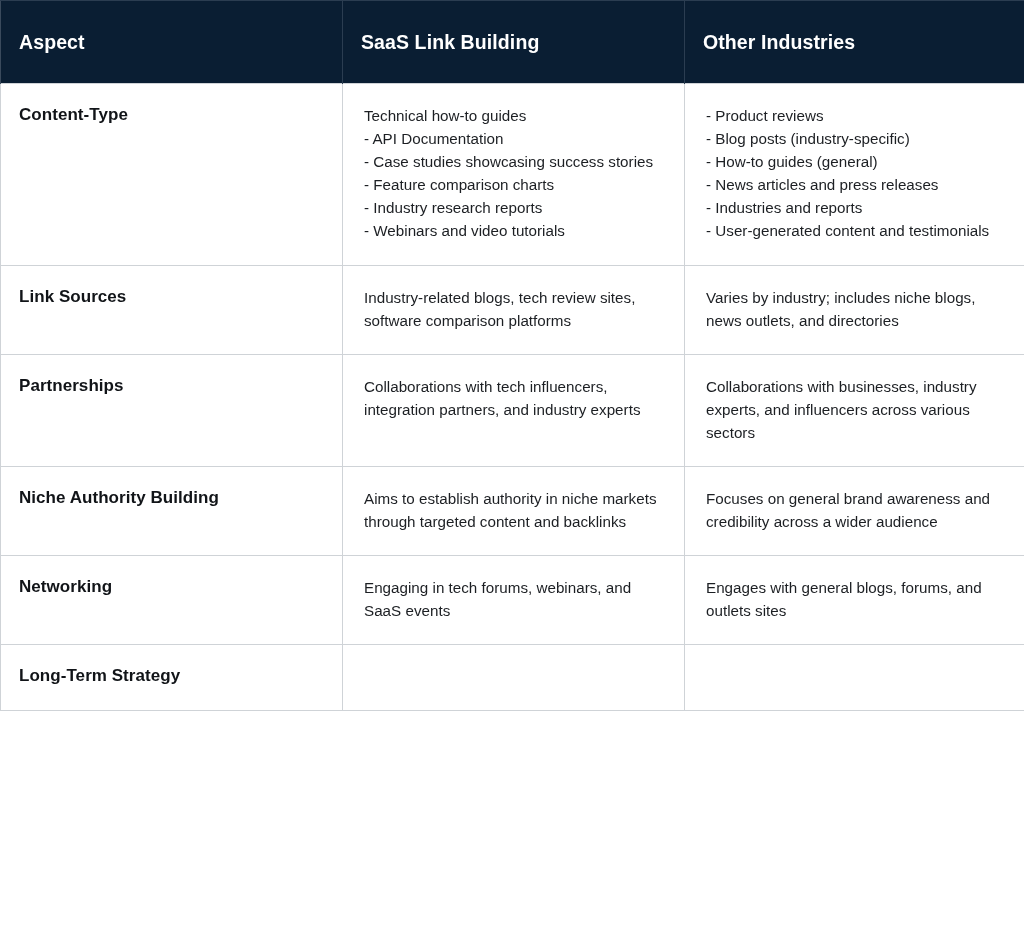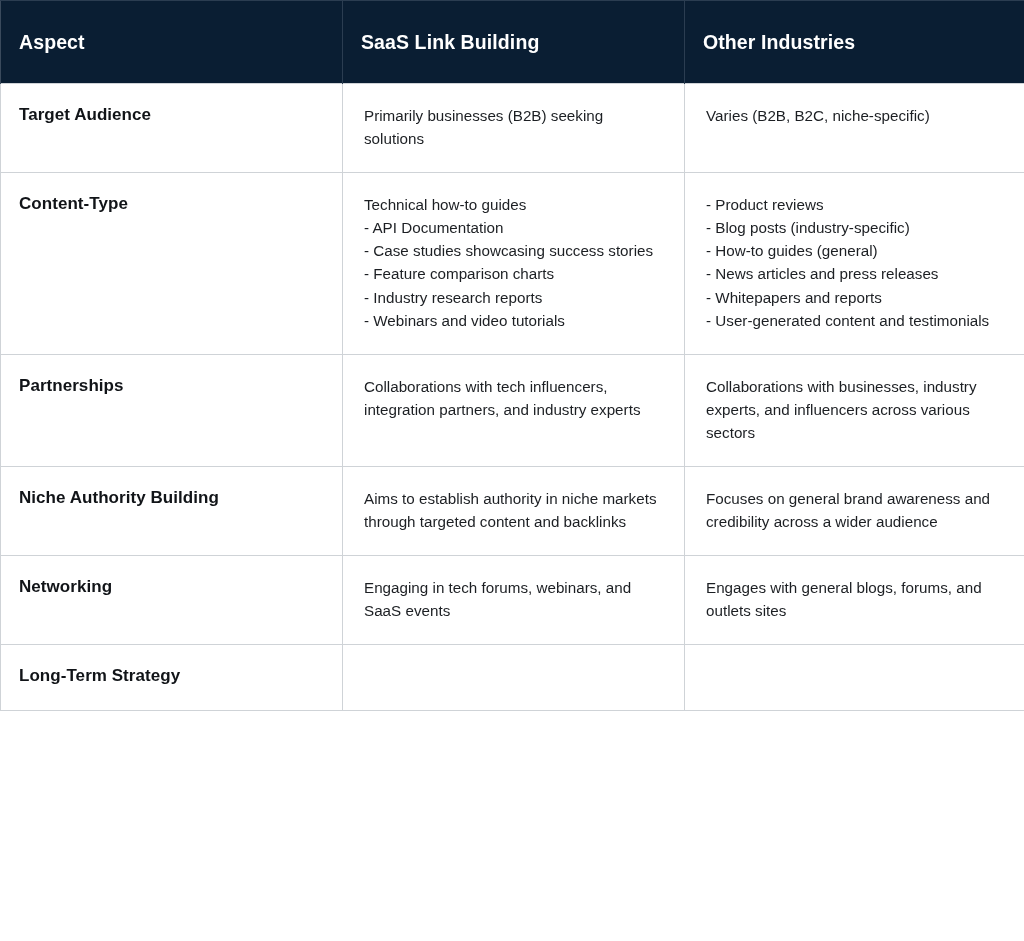--- a/index.html
+++ b/index.html
@@ -95,45 +95,45 @@
     </colgroup>
     <thead>
       <tr class="header-row">
         <th class="header-cell">Aspect</th>
         <th class="header-cell">SaaS Link Building</th>
         <th class="header-cell">Other Industries</th>
       </tr>
     </thead>
     <tbody>
         <tr>
-          <td class="cell aspect-cell">Target Audience</td>
-          <td class="cell detail-cell">
-            <span class="line">Primarily businesses (B2B) seeking solutions</span>
-          </td>
-          <td class="cell detail-cell">
-            <span class="line">Varies (B2B, B2C, niche-specific)</span>
-          </td>
-        </tr>
-        <tr>
           <td class="cell aspect-cell">Content-Type</td>
           <td class="cell detail-cell">
             <span class="line">Technical how-to guides</span>
             <span class="line">- API Documentation</span>
             <span class="line">- Case studies showcasing success stories</span>
             <span class="line">- Feature comparison charts</span>
             <span class="line">- Industry research reports</span>
             <span class="line">- Webinars and video tutorials</span>
           </td>
           <td class="cell detail-cell">
             <span class="line">- Product reviews</span>
             <span class="line">- Blog posts (industry-specific)</span>
             <span class="line">- How-to guides (general)</span>
             <span class="line">- News articles and press releases</span>
-            <span class="line">- Whitepapers and reports</span>
+            <span class="line">- Industries and reports</span>
             <span class="line">- User-generated content and testimonials</span>
+          </td>
+        </tr>
+        <tr>
+          <td class="cell aspect-cell">Link Sources</td>
+          <td class="cell detail-cell">
+            <span class="line">Industry-related blogs, tech review sites, software comparison platforms</span>
+          </td>
+          <td class="cell detail-cell">
+            <span class="line">Varies by industry; includes niche blogs, news outlets, and directories</span>
           </td>
         </tr>
         <tr>
           <td class="cell aspect-cell">Partnerships</td>
           <td class="cell detail-cell">
             <span class="line">Collaborations with tech influencers, integration partners, and industry experts</span>
           </td>
           <td class="cell detail-cell">
             <span class="line">Collaborations with businesses, industry experts, and influencers across various sectors</span>
           </td>

